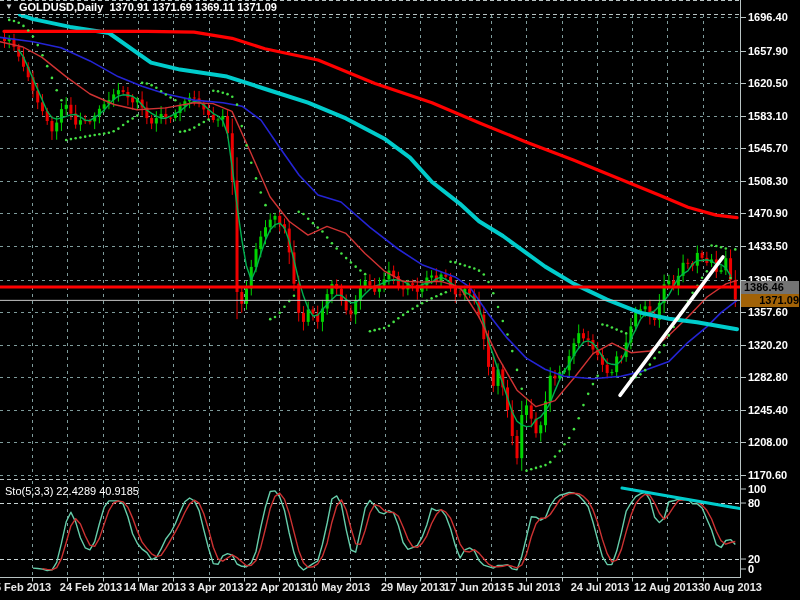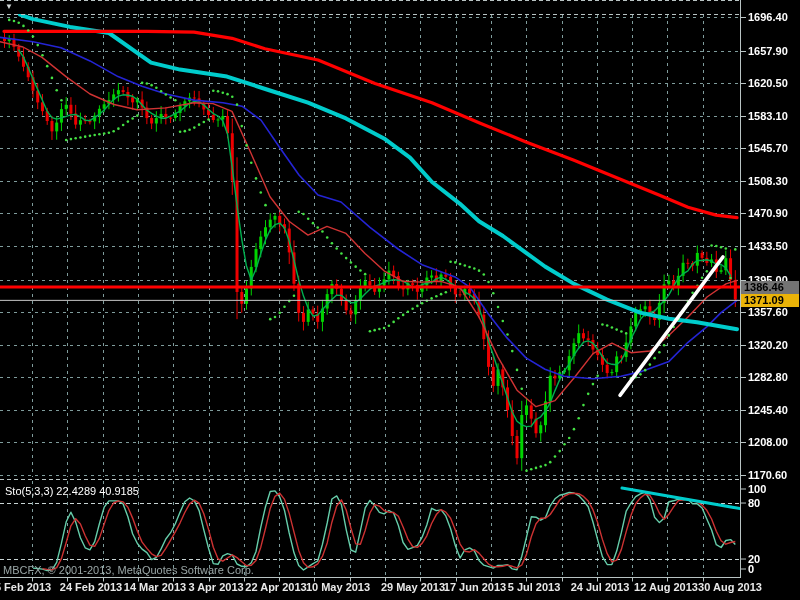--- a/index.html
+++ b/index.html
@@ -6,21 +6,21 @@
   .stage{position:relative;width:800px;height:600px;background:#000;overflow:hidden;
          font-family:"Liberation Sans",sans-serif;}
   #chart{position:absolute;left:0;top:0;}
   .titlebar{position:absolute;left:0;top:0;width:740px;height:13px;display:flex;
             align-items:center;gap:6px;z-index:5;}
   .tri{color:#cfd6d6;font-size:8px;line-height:13px;padding-left:5px;}
   .title{color:#ffffff;font-size:11px;font-weight:bold;white-space:pre;}
   .chip{position:absolute;left:741px;width:58px;height:13px;font-size:11px;font-weight:bold;
         color:#000;line-height:13px;padding-left:3px;box-sizing:border-box;z-index:6;}
   .chip-red{top:281px;background:#737373;}
-  .chip-white{top:294px;background:#eab308;}
+  .chip-white{top:294px;background:#a16207;text-align:right;}
   .sto-label{position:absolute;left:5px;top:485px;color:#ffffff;font-size:11px;
              font-weight:normal;z-index:6;}
   .copyright{position:absolute;left:3px;top:564px;color:#9aa6a6;font-size:11px;z-index:6;}
 </style>
 </head>
 <body>
 
 <div class="stage">
   <svg id="chart" width="800" height="600">
       <rect x="0" y="0" width="800" height="600" fill="#000000"></rect>
@@ -653,18 +653,18 @@
         <text x="413" y="591" text-anchor="middle" fill="#e8e8e8">29 May 2013</text>
         <text x="475" y="591" text-anchor="middle" fill="#e8e8e8">17 Jun 2013</text>
         <text x="534" y="591" text-anchor="middle" fill="#e8e8e8">5 Jul 2013</text>
         <text x="600" y="591" text-anchor="middle" fill="#e8e8e8">24 Jul 2013</text>
         <text x="666" y="591" text-anchor="middle" fill="#e8e8e8">12 Aug 2013</text>
         <text x="730" y="591" text-anchor="middle" fill="#e8e8e8">30 Aug 2013</text>
       </g>
     </svg>
   <div class="titlebar">
     <span class="tri">▼</span>
+    <span class="title">GOLDUSD,Daily  1370.91 1371.69 1369.11 1371.09</span>
   </div>
   <div class="chip chip-red">1386.46</div>
   <div class="chip chip-white">1371.09</div>
   <div class="sto-label">Sto(5,3,3) 22.4289 40.9185</div>
-  <div class="copyright">MBCFX, © 2001-2013, MetaQuotes Software Corp.</div>
 </div>
 
 </body></html>

